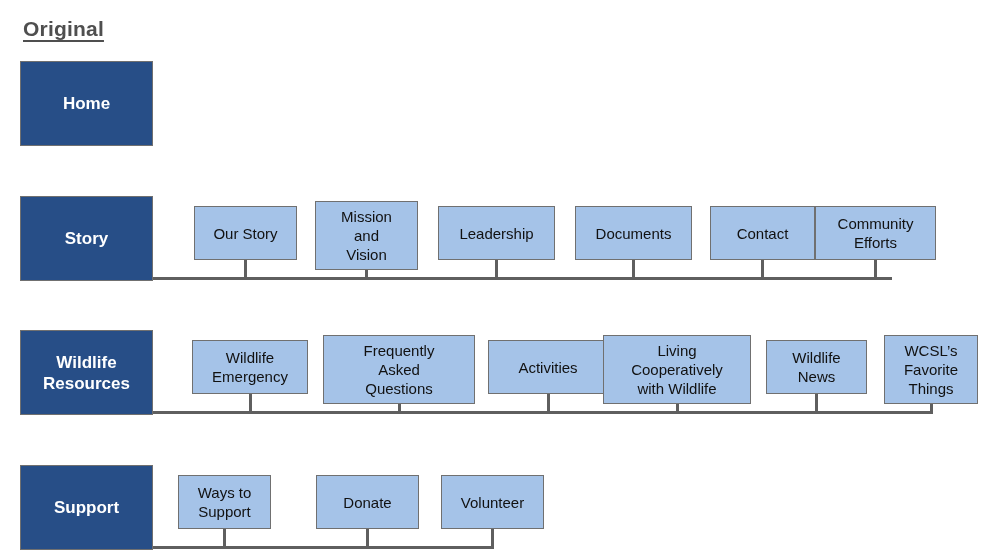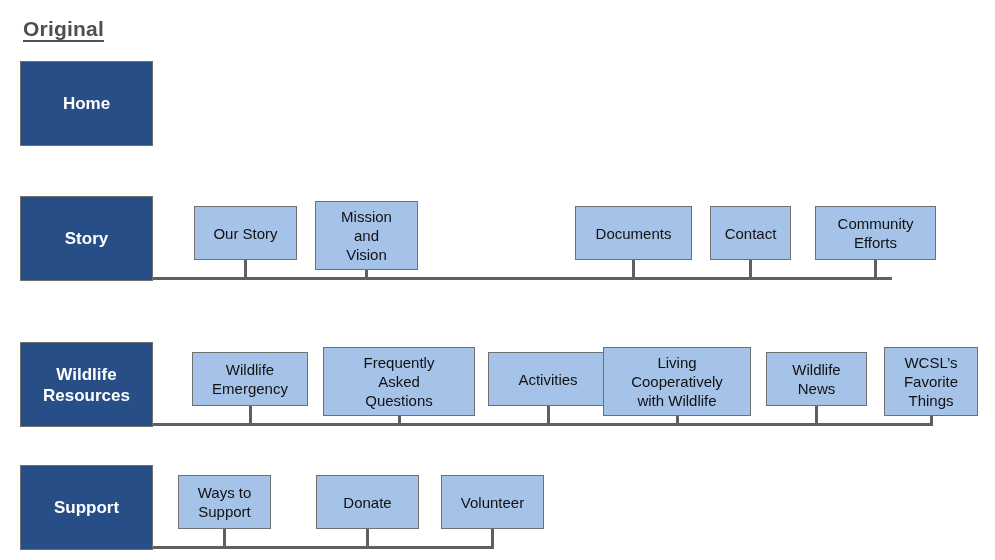--- a/index.html
+++ b/index.html
@@ -37,21 +37,21 @@
     letter-spacing: 0.2px;
   }
   .row {
     position: absolute;
     left: 20px;
     width: 965px;
     height: 85px;
   }
   #row-home     { top: 61px; }
   #row-about    { top: 196px; }
-  #row-wildlife { top: 342px; }
+  #row-wildlife { top: 330px; }
   #row-support  { top: 465px; text-decoration: underline; }
 
   .box {
     box-sizing: border-box;
     display: flex;
     align-items: center;
     justify-content: center;
     text-align: center;
     white-space: pre-line;
     border: 1.5px solid var(--box-border);
@@ -130,28 +130,35 @@
     </div>
     <div class="cell" style="left:295px;width:103px">
       <div class="sp"></div>
       <div class="box child">Mission
 and
 Vision</div>
       <div class="stubwrap">
           <div class="stub"></div>
         </div>
     </div>
+    <div class="cell" style="left:418px;width:117px">
+      <div class="sp"></div>
+      <div class="box child">Leadership</div>
+      <div class="stubwrap">
+          <div class="stub"></div>
+        </div>
+    </div>
     <div class="cell" style="left:555px;width:117px">
       <div class="sp"></div>
       <div class="box child">Documents</div>
       <div class="stubwrap">
           <div class="stub"></div>
         </div>
     </div>
-    <div class="cell" style="left:690px;width:81px">
+    <div class="cell" style="left:690px;width:105px">
       <div class="sp"></div>
       <div class="box child">Contact</div>
       <div class="stubwrap">
           <div class="stub"></div>
         </div>
     </div>
     <div class="cell" style="left:795px;width:121px">
       <div class="sp"></div>
       <div class="box child">Community
 Efforts</div>

